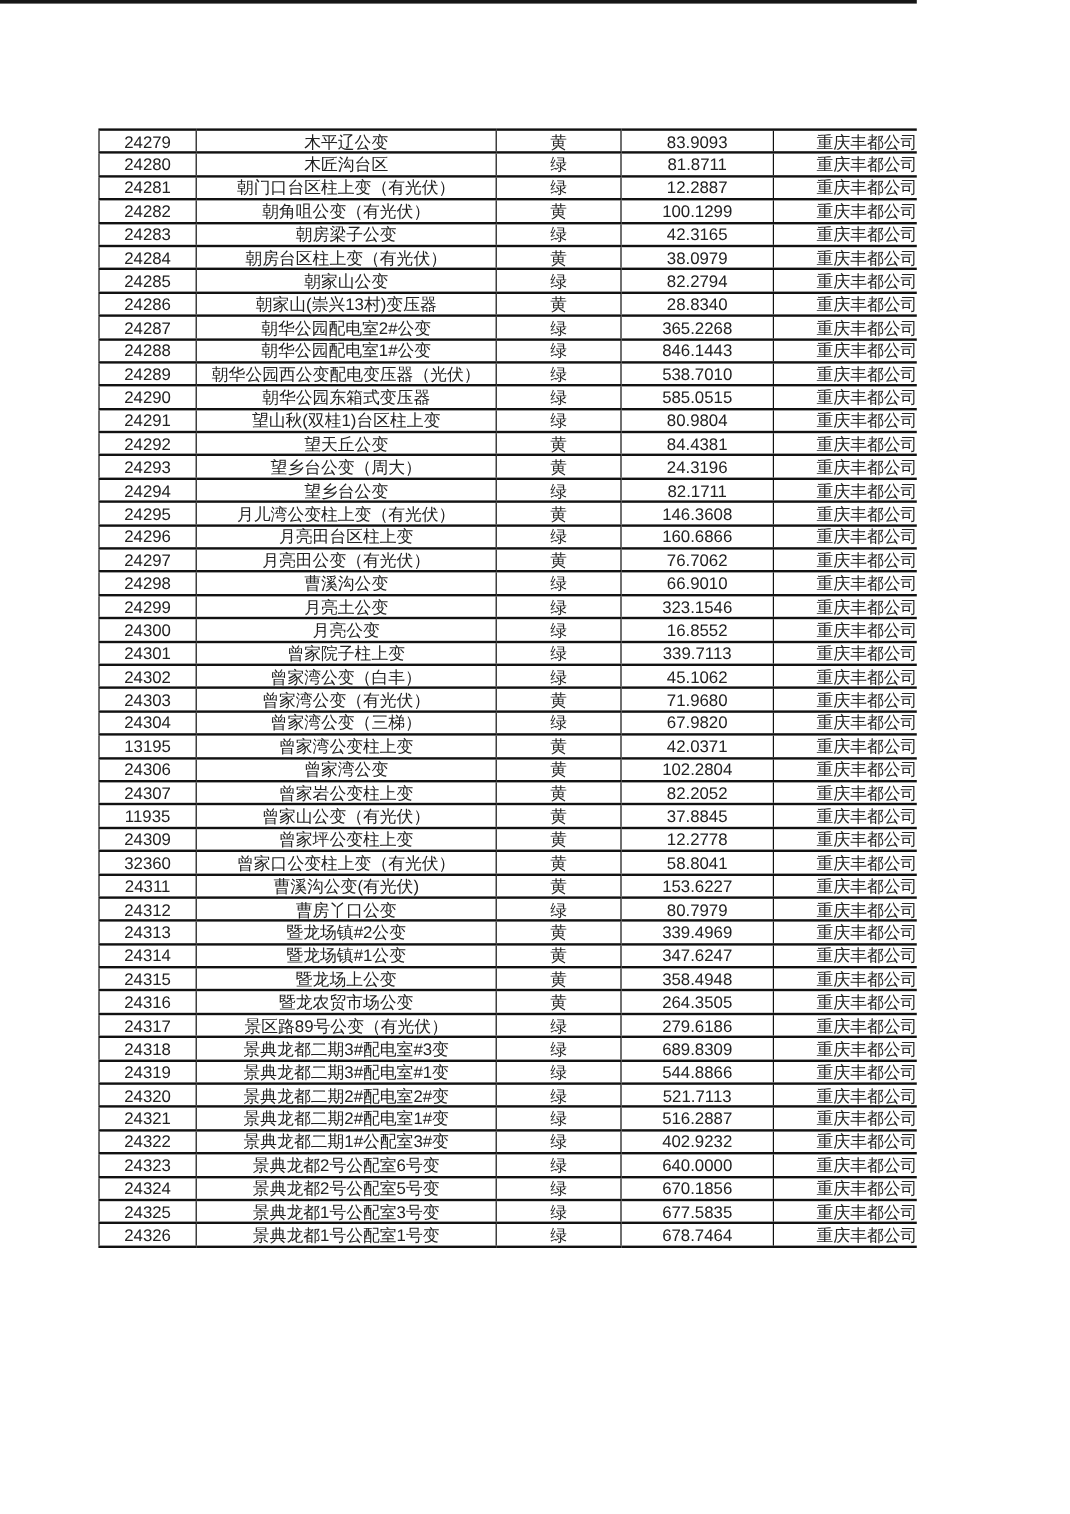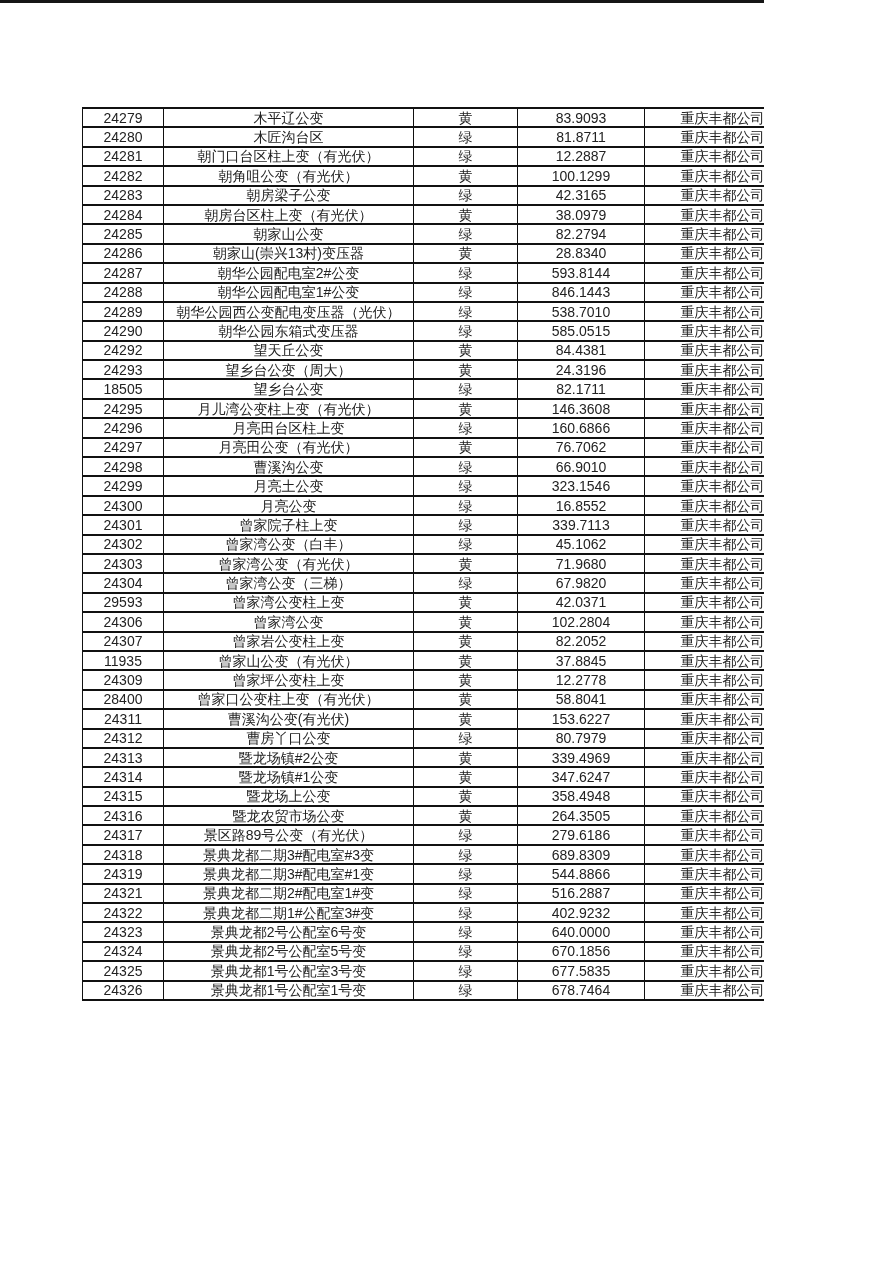--- a/index.html
+++ b/index.html
@@ -119,21 +119,21 @@
           <td>24286</td>
           <td>朝家山(崇兴13村)变压器</td>
           <td>黄</td>
           <td>28.8340</td>
           <td>重庆丰都公司</td>
         </tr>
         <tr>
           <td>24287</td>
           <td>朝华公园配电室2#公变</td>
           <td>绿</td>
-          <td>593.8144</td>
+          <td>365.2268</td>
           <td>重庆丰都公司</td>
         </tr>
         <tr>
           <td>24288</td>
           <td>朝华公园配电室1#公变</td>
           <td>绿</td>
           <td>846.1443</td>
           <td>重庆丰都公司</td>
         </tr>
         <tr>
@@ -144,35 +144,42 @@
           <td>重庆丰都公司</td>
         </tr>
         <tr>
           <td>24290</td>
           <td>朝华公园东箱式变压器</td>
           <td>绿</td>
           <td>585.0515</td>
           <td>重庆丰都公司</td>
         </tr>
         <tr>
+          <td>24291</td>
+          <td>望山秋(双桂1)台区柱上变</td>
+          <td>绿</td>
+          <td>80.9804</td>
+          <td>重庆丰都公司</td>
+        </tr>
+        <tr>
           <td>24292</td>
           <td>望天丘公变</td>
           <td>黄</td>
           <td>84.4381</td>
           <td>重庆丰都公司</td>
         </tr>
         <tr>
           <td>24293</td>
           <td>望乡台公变（周大）</td>
           <td>黄</td>
           <td>24.3196</td>
           <td>重庆丰都公司</td>
         </tr>
         <tr>
-          <td>18505</td>
+          <td>24294</td>
           <td>望乡台公变</td>
           <td>绿</td>
           <td>82.1711</td>
           <td>重庆丰都公司</td>
         </tr>
         <tr>
           <td>24295</td>
           <td>月儿湾公变柱上变（有光伏）</td>
           <td>黄</td>
           <td>146.3608</td>
@@ -235,21 +242,21 @@
           <td>重庆丰都公司</td>
         </tr>
         <tr>
           <td>24304</td>
           <td>曾家湾公变（三梯）</td>
           <td>绿</td>
           <td>67.9820</td>
           <td>重庆丰都公司</td>
         </tr>
         <tr>
-          <td>29593</td>
+          <td>13195</td>
           <td>曾家湾公变柱上变</td>
           <td>黄</td>
           <td>42.0371</td>
           <td>重庆丰都公司</td>
         </tr>
         <tr>
           <td>24306</td>
           <td>曾家湾公变</td>
           <td>黄</td>
           <td>102.2804</td>
@@ -270,21 +277,21 @@
           <td>重庆丰都公司</td>
         </tr>
         <tr>
           <td>24309</td>
           <td>曾家坪公变柱上变</td>
           <td>黄</td>
           <td>12.2778</td>
           <td>重庆丰都公司</td>
         </tr>
         <tr>
-          <td>28400</td>
+          <td>32360</td>
           <td>曾家口公变柱上变（有光伏）</td>
           <td>黄</td>
           <td>58.8041</td>
           <td>重庆丰都公司</td>
         </tr>
         <tr>
           <td>24311</td>
           <td>曹溪沟公变(有光伏)</td>
           <td>黄</td>
           <td>153.6227</td>
@@ -337,20 +344,27 @@
           <td>景典龙都二期3#配电室#3变</td>
           <td>绿</td>
           <td>689.8309</td>
           <td>重庆丰都公司</td>
         </tr>
         <tr>
           <td>24319</td>
           <td>景典龙都二期3#配电室#1变</td>
           <td>绿</td>
           <td>544.8866</td>
+          <td>重庆丰都公司</td>
+        </tr>
+        <tr>
+          <td>24320</td>
+          <td>景典龙都二期2#配电室2#变</td>
+          <td>绿</td>
+          <td>521.7113</td>
           <td>重庆丰都公司</td>
         </tr>
         <tr>
           <td>24321</td>
           <td>景典龙都二期2#配电室1#变</td>
           <td>绿</td>
           <td>516.2887</td>
           <td>重庆丰都公司</td>
         </tr>
         <tr>

